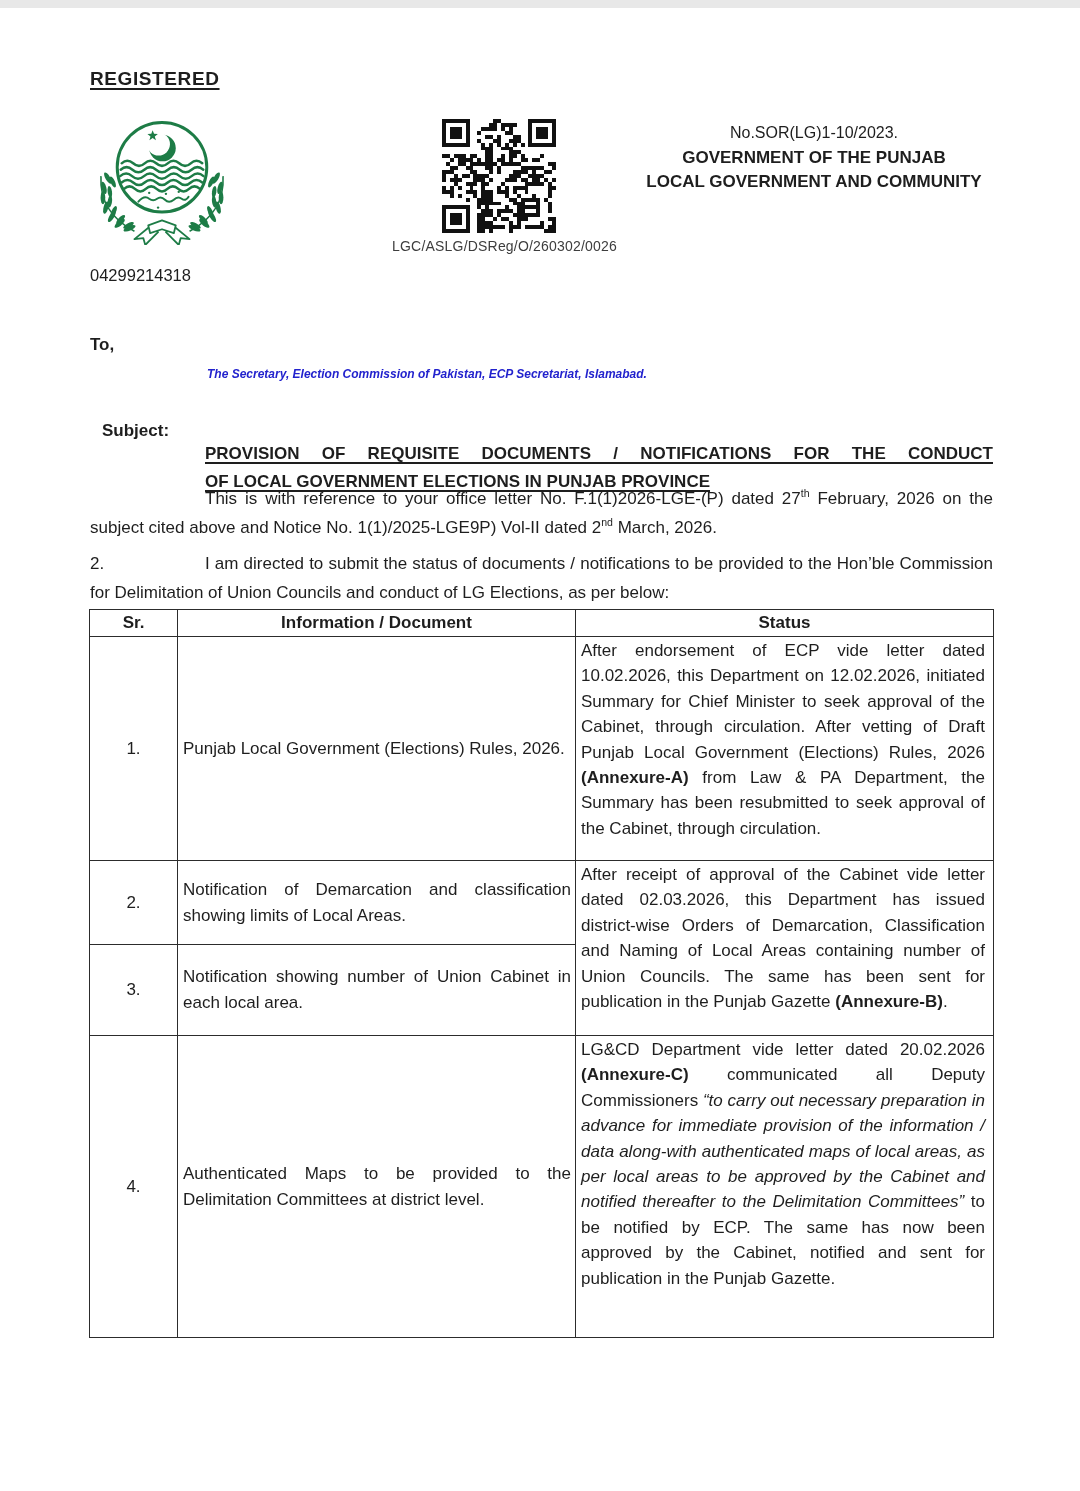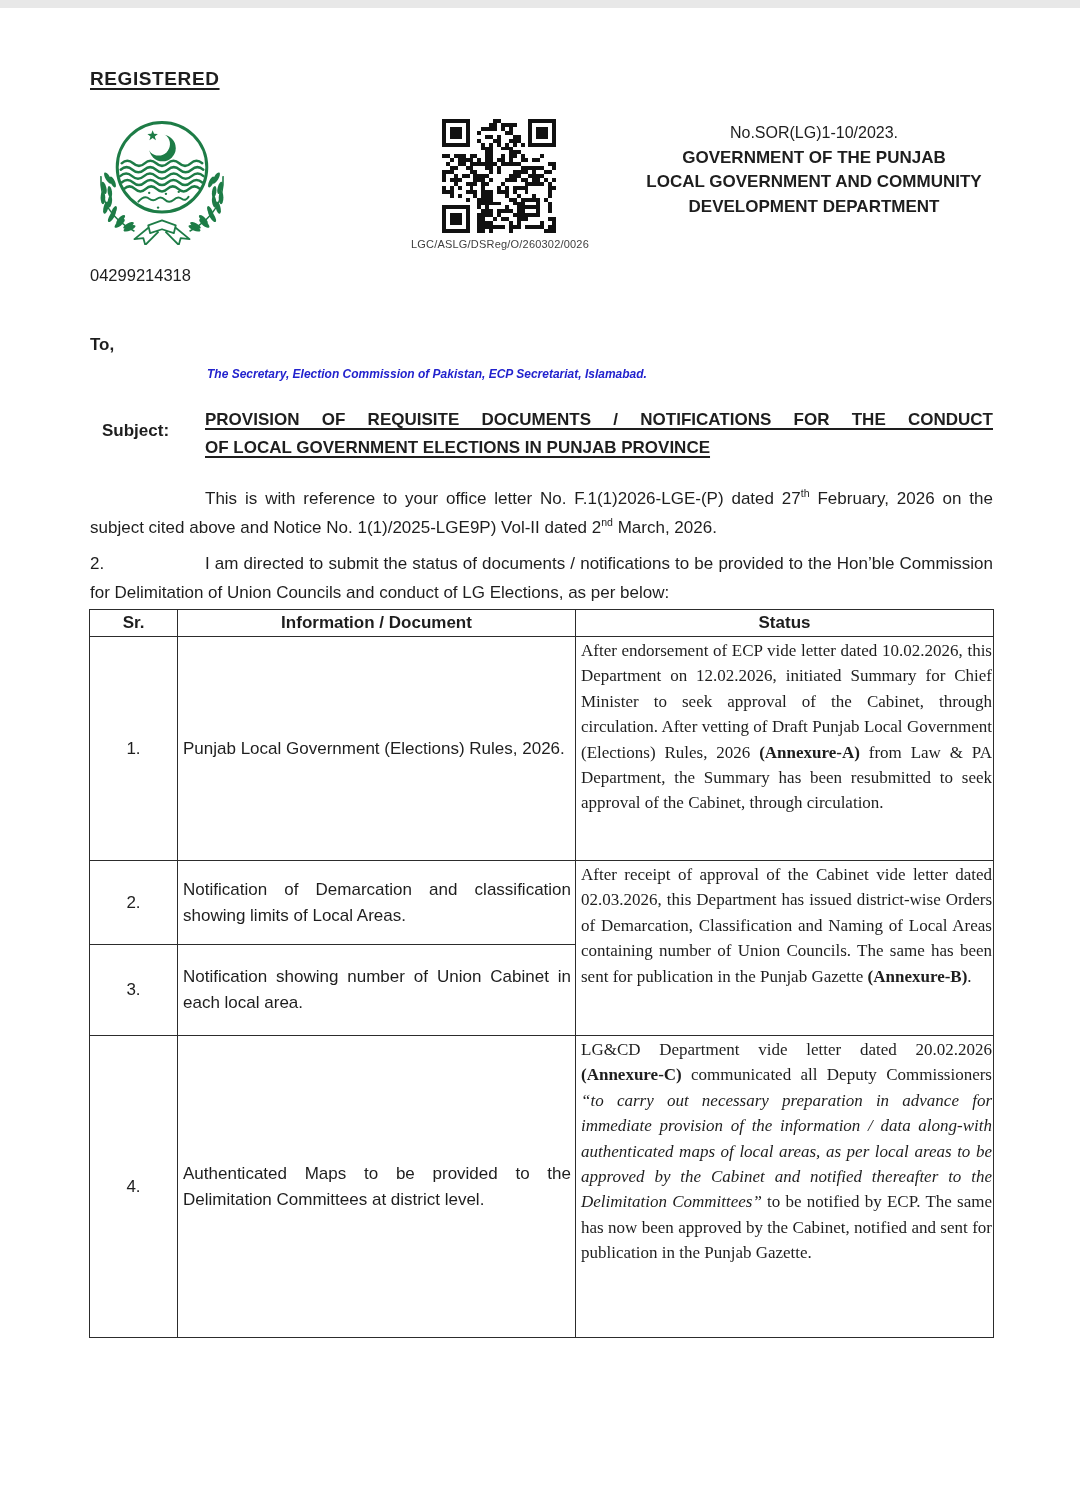--- a/index.html
+++ b/index.html
@@ -22,21 +22,21 @@
     font-size:19px;font-weight:bold;letter-spacing:0.6px;
     text-decoration:underline;text-decoration-thickness:2px;text-underline-offset:3px;
   }
 
   .logo{left:93px;top:111px;width:138px;height:126px;}
 
   .qr{left:442px;top:111px;width:114px;height:114px;}
   .qr svg{display:block;}
   .qr-caption{
     left:392px;top:230px;width:216px;
-    text-align:center;font-size:11px;color:#3d3d3d;letter-spacing:0.2px;
+    text-align:center;font-size:14px;color:#3d3d3d;letter-spacing:0.2px;
   }
 
   .head-block{
     left:628px;top:113px;width:372px;
     text-align:center;line-height:24.5px;font-size:17px;
   }
   .head-ref{font-size:16px;font-weight:normal;}
   .head-org{font-weight:bold;}
   .head-date{font-weight:normal;}
 
@@ -44,21 +44,21 @@
 
   .to-label{left:90px;top:327px;font-size:17px;font-weight:bold;}
 
   .addressee{
     left:207px;top:359px;
     font-size:12px;font-weight:bold;font-style:italic;
   }
 
   .subject-label{left:102px;top:413px;font-size:17px;font-weight:bold;}
   .subject-text{
-    left:205px;top:398px;width:788px;
+    left:205px;top:432px;width:788px;
     font-size:17px;font-weight:bold;line-height:28px;
     text-decoration:underline;text-decoration-thickness:1.5px;text-underline-offset:3px;
   }
   .subject-line-1{text-align:justify;text-align-last:justify;}
 
   .para{width:903px;font-size:17px;line-height:29px;text-align:justify;}
   .para-1{left:90px;top:476px;text-indent:115px;}
   .para-2{left:90px;top:541px;}
   .para-num{display:inline-block;width:115px;text-indent:0;}
 
@@ -78,21 +78,21 @@
   }
   .status-table td.sr{
     text-align:center;vertical-align:middle;padding:0 2px;
   }
   .status-table td.info{
     vertical-align:middle;text-align:justify;
     padding:2px 4px 2px 5px;line-height:26px;
   }
   .status-table td.status{
     vertical-align:top;text-align:justify;
-    padding:1px 1px 1px 5px;line-height:25.4px;font-family:Liberation Serif, serif;
+    padding:1px 8px 1px 5px;line-height:25.4px;
   }
   tr.r1{height:224px;}
   tr.r2{height:84px;}
   tr.r3{height:91px;}
   tr.r4{height:302px;}
 </style>
 </head>
 <body>
 
 <div class="page">
@@ -477,21 +477,20 @@
         <path fill-rule="evenodd" d="M20 20h5v5h-5z M21 21v3h3v-3z"></path>
         <rect x="22" y="22" width="1" height="1"></rect>
       </svg>
     </div>
   <div class="abs qr-caption">LGC/ASLG/DSReg/O/260302/0026</div>
 
   <div class="abs head-block">
     <div class="head-ref">No.SOR(LG)1-10/2023.</div>
     <div class="head-org">GOVERNMENT OF THE PUNJAB</div>
     <div class="head-org">LOCAL GOVERNMENT AND COMMUNITY</div>
-    <div class="head-org">DEVELOPMENT DEPARTMENT</div>
   </div>
 
   <div class="abs track-no">04299214318</div>
 
   <div class="abs to-label">To,</div>
   <div class="abs addressee" id="addressee" style="color: rgb(34, 34, 205);">The Secretary, Election Commission of Pakistan, ECP Secretariat, Islamabad.</div>
 
   <div class="abs subject-label">Subject:</div>
   <div class="abs subject-text">
     <div class="subject-line-1">PROVISION OF REQUISITE DOCUMENTS / NOTIFICATIONS FOR THE CONDUCT</div>

